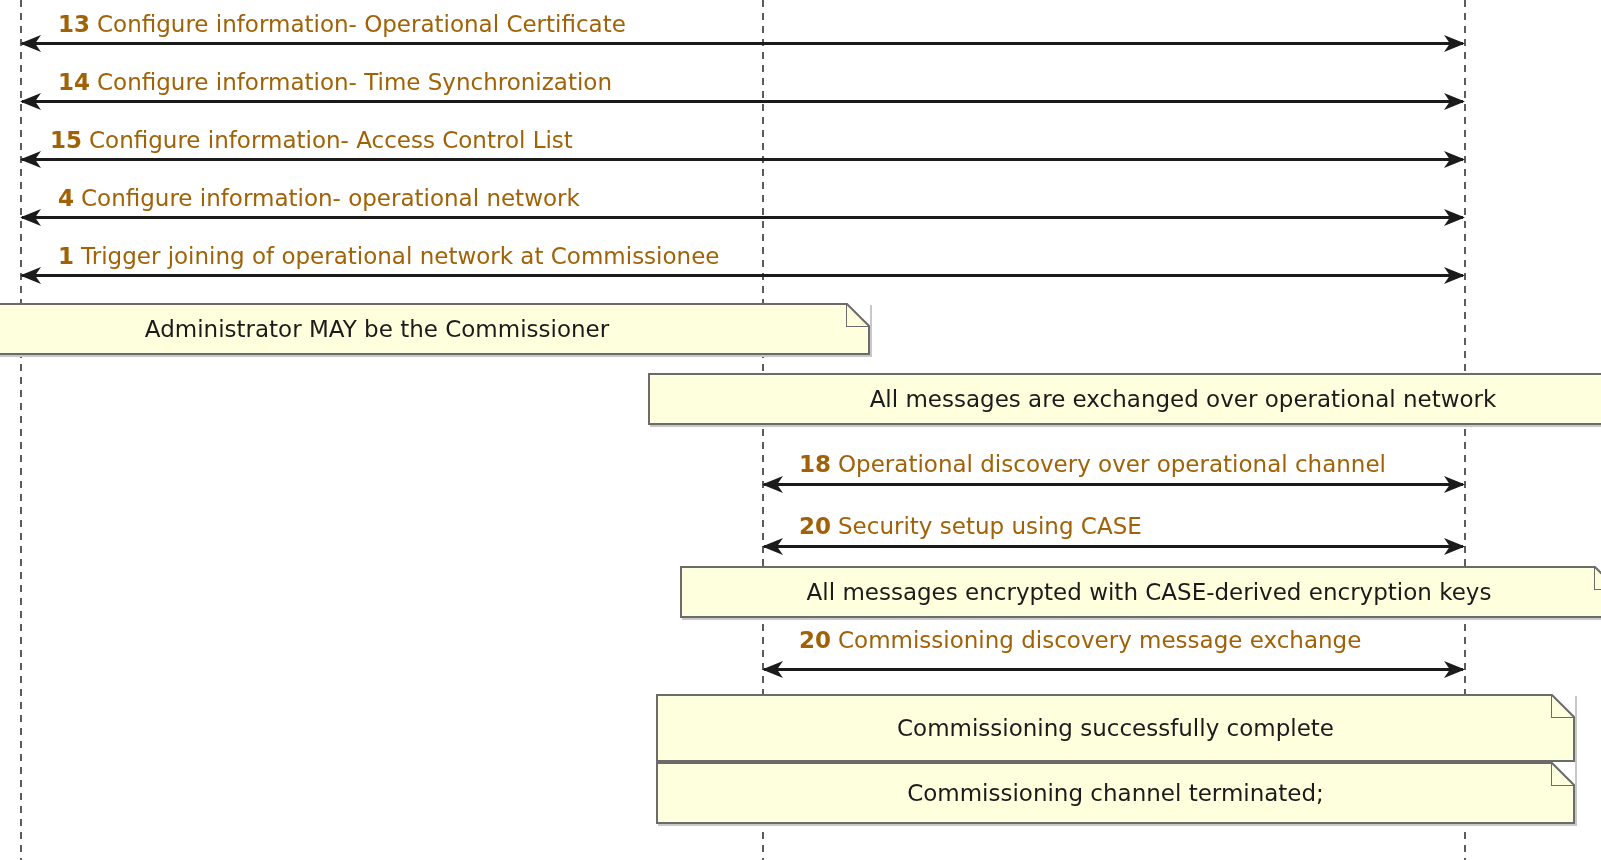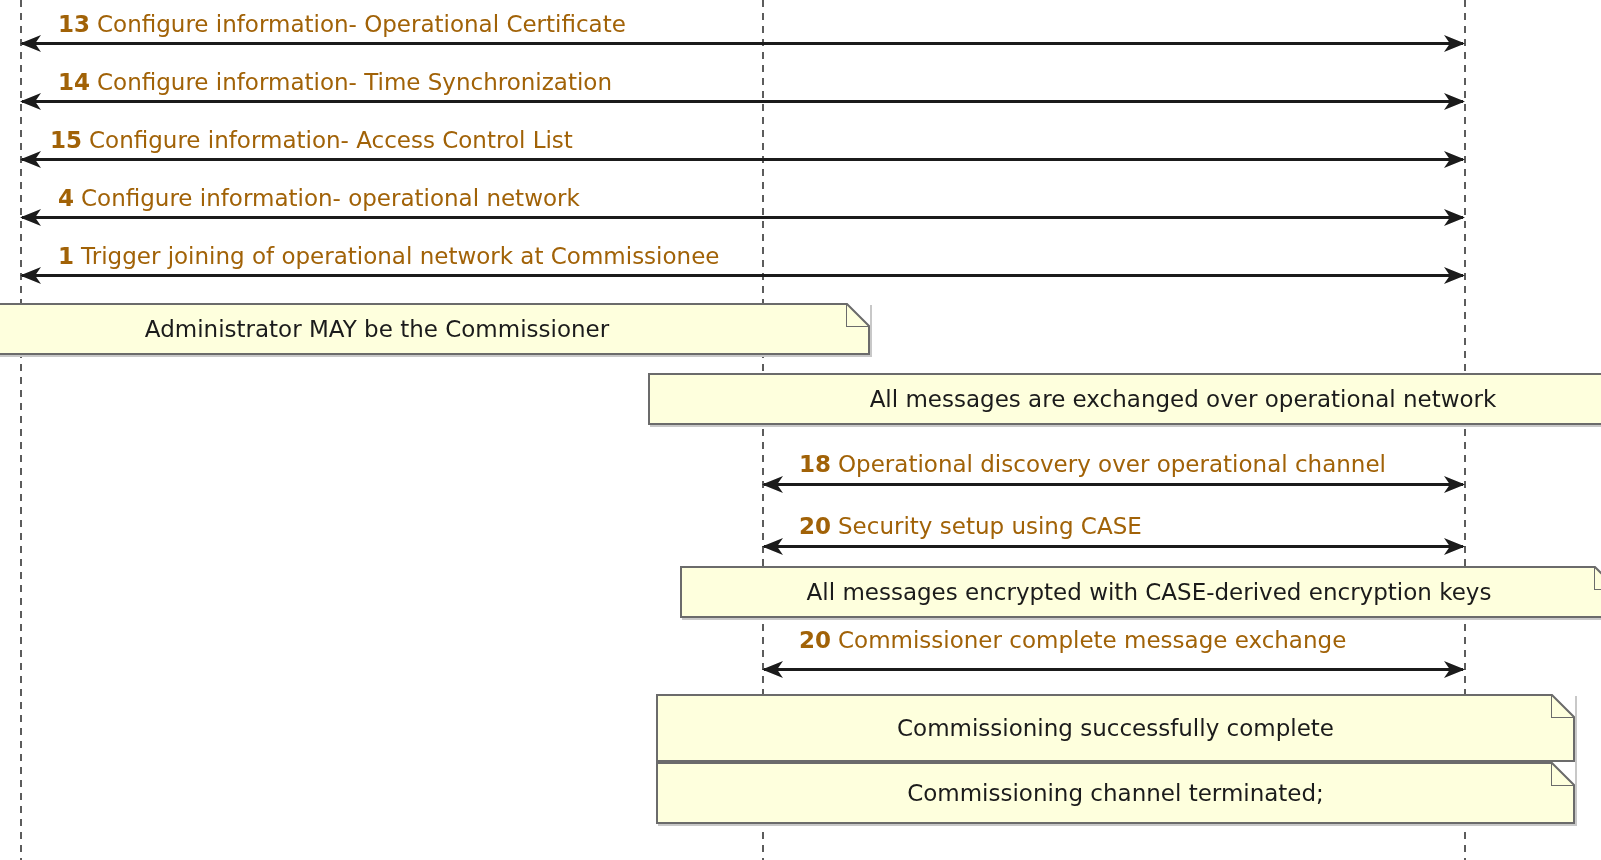--- a/index.html
+++ b/index.html
@@ -121,21 +121,21 @@
 
   <div class="note" style="left:680px;top:566px;width:938px;height:52px">
     <svg class="note-fold" viewBox="0 0 24 24">
       <polygon points="0,0 24,0 24,24" fill="#ffffff"></polygon>
       <polygon points="0,0 0,24 24,24" fill="#FEFFDD" stroke="#6b6b6b" stroke-width="2"></polygon>
     </svg>
     <div class="note-text">All messages encrypted with CASE-derived encryption keys</div>
   </div>
 
   <div class="msg-label" style="left:799px;top:625px">
-    <span class="num">20</span><span>Commissioner complete message exchange</span>
+    <span class="num">20</span><span>Commissioning discovery message exchange</span>
   </div>
   <div class="arrow" style="left:762px;top:661px;width:703px">
     <div class="head head-l"></div>
     <div class="line"></div>
     <div class="head head-r"></div>
   </div>
 
   <div class="note" style="left:656px;top:694px;width:919px;height:68px">
     <svg class="note-fold" viewBox="0 0 24 24">
       <polygon points="0,0 24,0 24,24" fill="#ffffff"></polygon>

